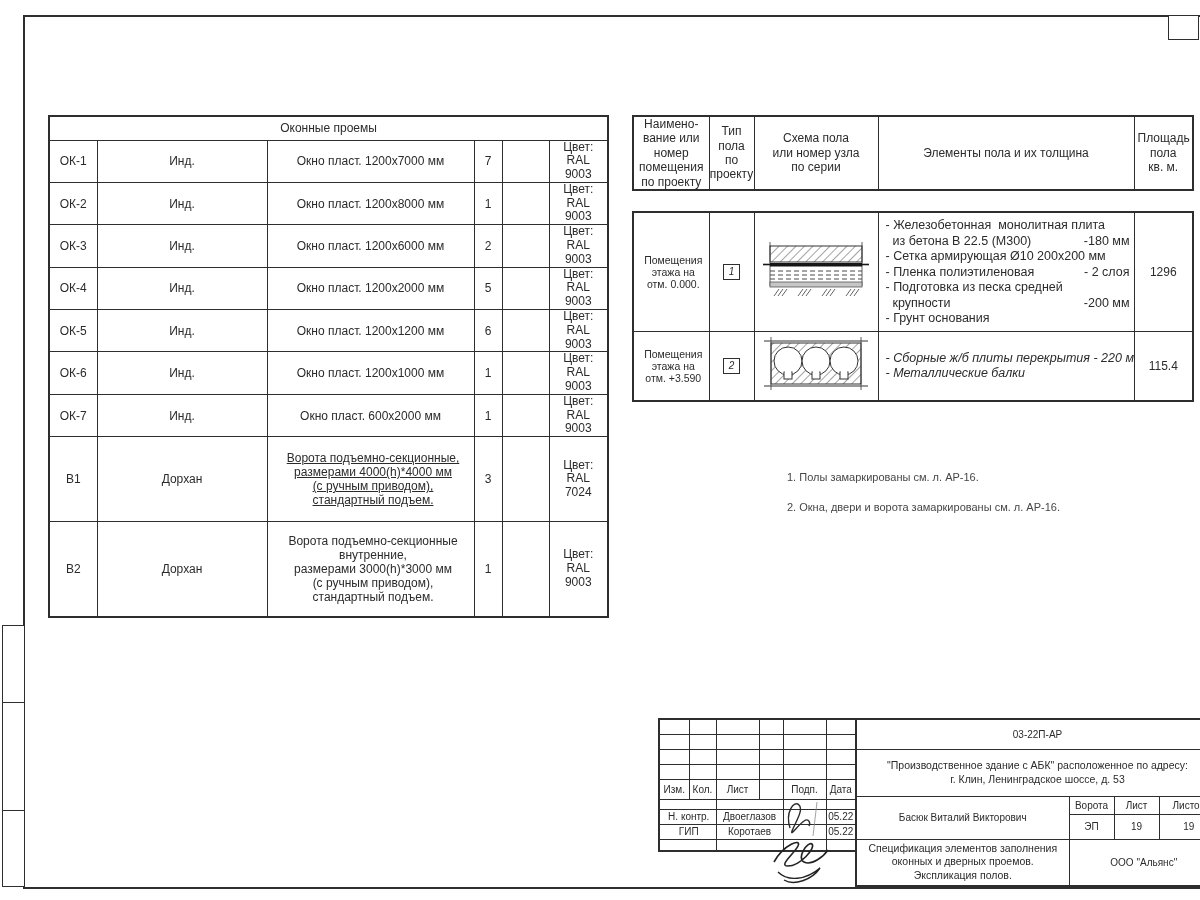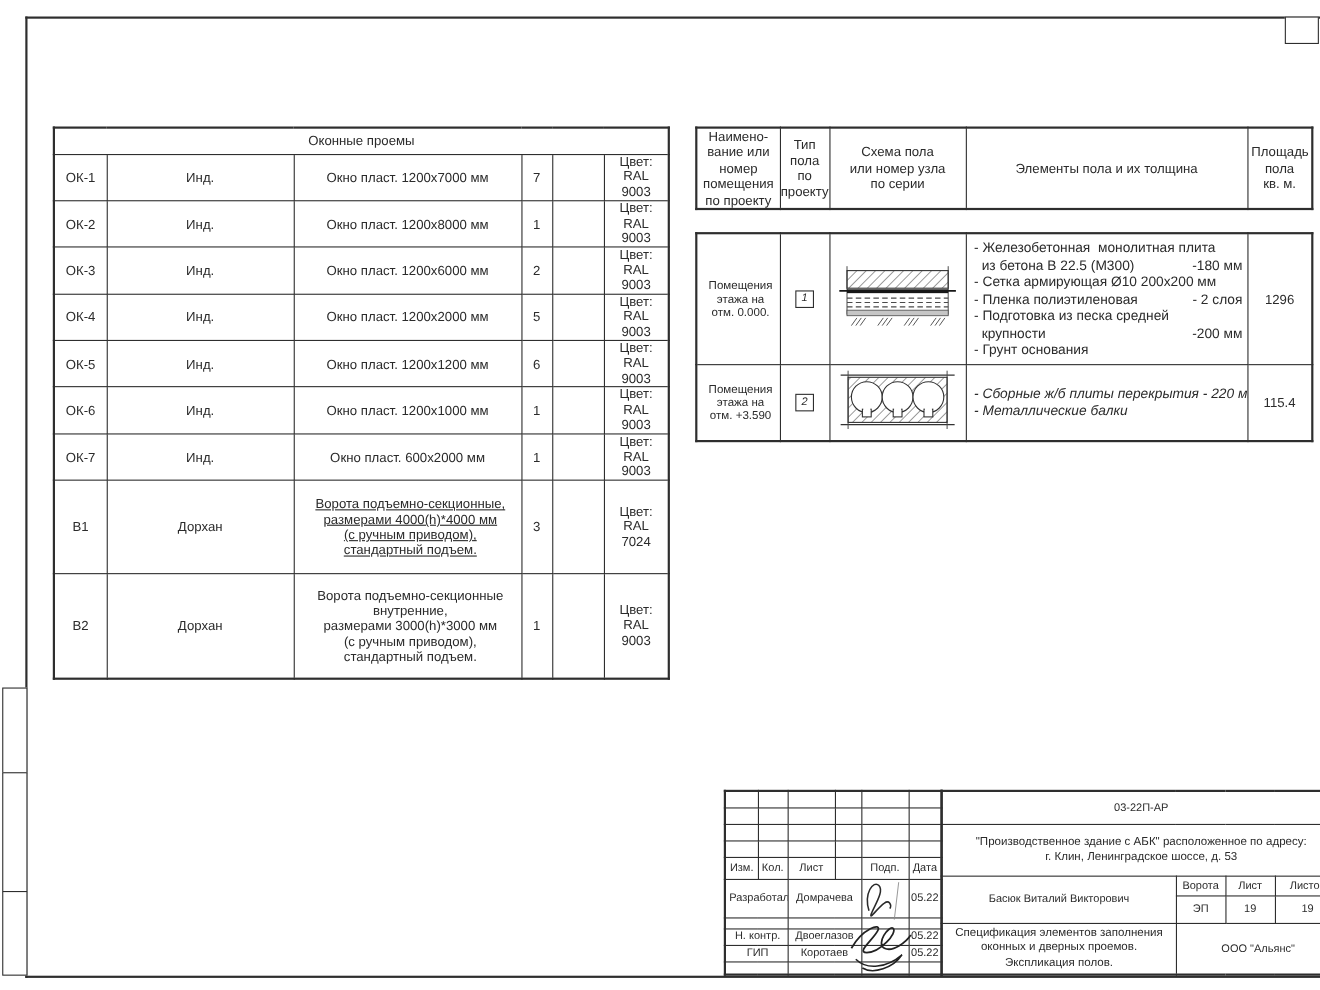--- a/index.html
+++ b/index.html
@@ -318,20 +318,24 @@
           <div class="el-line">
                 <span>- Металлические балки</span>
               </div>
         </div>
       </td>
       <td class="gray">115.4</td>
     </tr>
   </tbody>
     </table>
 
+  <div class="abs notes" style="left:787px; top:455px; width:400px;">
+    <div>1. Полы замаркированы см. л. АР-16.</div>
+    <div>2. Окна, двери и ворота замаркированы см. л.  АР-16.</div>
+  </div>
 
   <div class="abs" style="left:658px; top:718px; width:560px; height:167px;">
 
     <table class="stamp-table abs" style="left:0; top:0; width:197px;">
       <colgroup>
           <col style="width:30px">
           <col style="width:27px">
           <col style="width:43px">
           <col style="width:24px">
           <col style="width:43px">
@@ -371,26 +375,20 @@
             <td></td>
           </tr>
       <tr style="height:20px">
         <td class="t11">Изм.</td>
         <td class="t11">Кол.</td>
         <td class="t11">Лист</td>
         <td style="font-size:8px;padding-left:34px;">№док.</td>
         <td class="t11">Подп.</td>
         <td class="t11">Дата</td>
       </tr>
-      <tr style="height:35px">
-        <td colspan="2" class="t95 left-al" style="padding-left:3px;">Разработал</td>
-        <td colspan="2" class="t10">Домрачева</td>
-        <td></td>
-        <td class="t9">05.22</td>
-      </tr>
       <tr style="height:10px">
             <td colspan="2"></td>
             <td colspan="2"></td>
             <td></td>
             <td></td>
           </tr>
       <tr style="height:15px">
         <td colspan="2" class="t95 left-al" style="padding-left:3px;">Н. контр.</td>
         <td colspan="2" class="t95 gray">Двоеглазов</td>
         <td></td>

